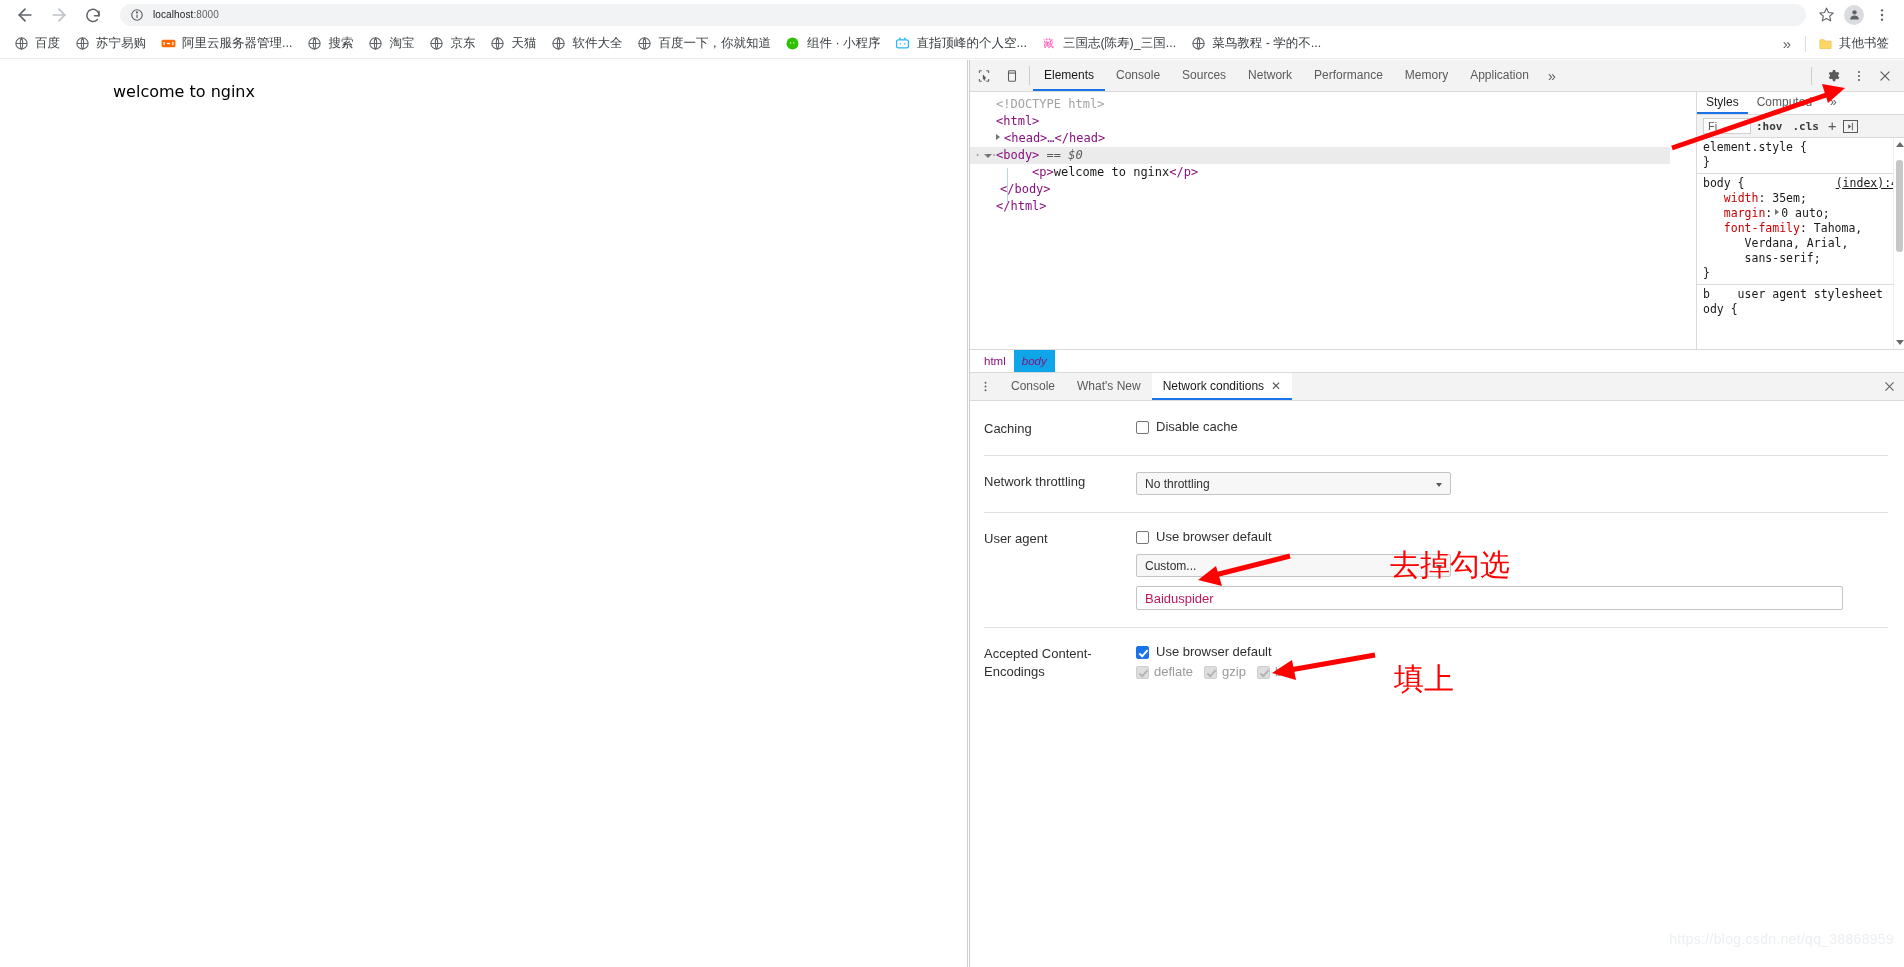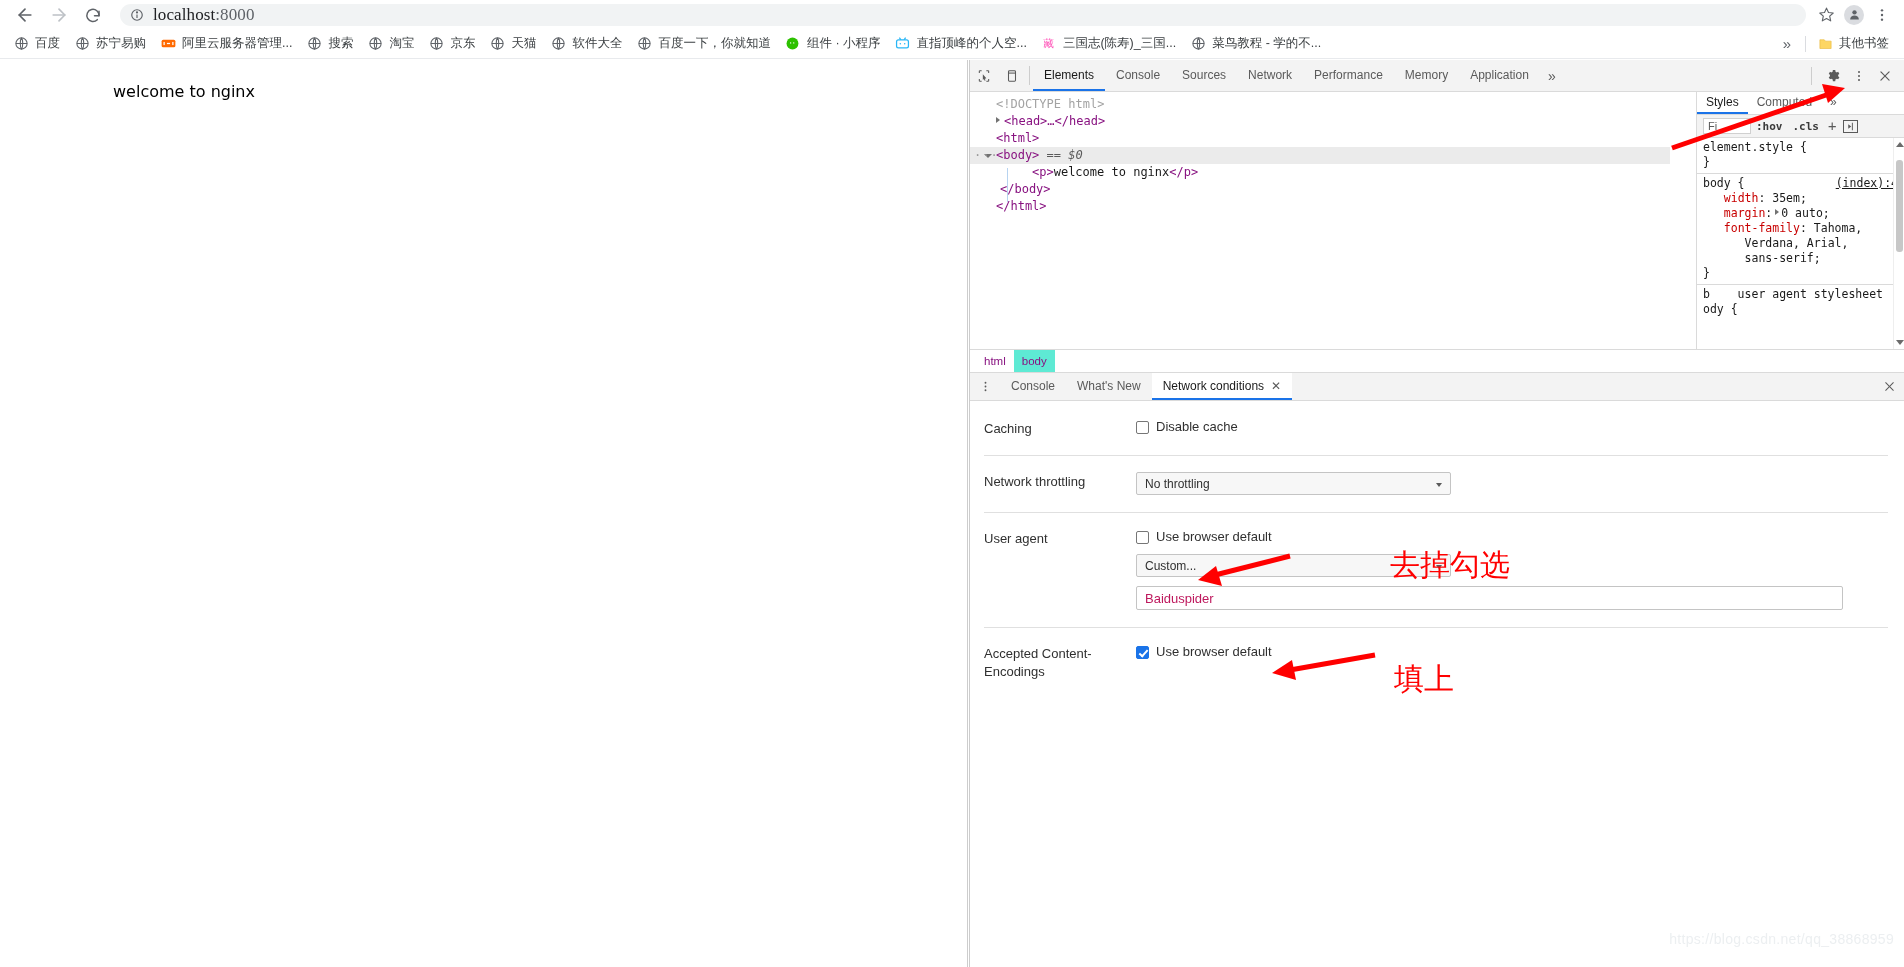--- a/index.html
+++ b/index.html
@@ -41,27 +41,26 @@
     padding:0 10px;
     min-width:0;
   }
   .omnibox .info-icon {
     width:14px; height:14px;
     flex:0 0 auto;
     margin-right:9px;
     color:#5f6368;
   }
   .omnibox .url {
-    font-size:17px;
+    font-size:10px;
     color:#202124;
     white-space:nowrap;
     overflow:hidden;
     text-overflow:ellipsis;
     letter-spacing:.1px;
-    font-family:Liberation Serif, serif;
   }
   .omnibox .url .host { color:#202124; }
   .omnibox .url .rest { color:#5f6368; }
 
   .top-right { display:flex; align-items:center; flex:0 0 auto; }
   .icon-btn {
     width:28px; height:28px;
     display:flex; align-items:center; justify-content:center;
     color:#5f6368;
   }
@@ -346,21 +345,21 @@
     background:#fff;
     border-bottom:1px solid #dadada;
     padding-left:6px;
   }
   .crumb {
     padding:0 8px;
     display:flex;align-items:center;
     font-size:11.5px;
     color:#881280;
   }
-  .crumb.active { background:#5eead4; }
+  .crumb.active { background:#0ea5e9;font-style:italic; }
 
   
   .drawer-tabs {
     height:28px;
     display:flex; align-items:stretch;
     background:#f3f3f3;
     border-bottom:1px solid #dadada;
     position:relative;
   }
   .drawer-kebab {
@@ -765,22 +764,22 @@
           </svg>
       </span>
     </div>
   </div>
 
   <div class="dt-main">
 
     <div class="dom-pane">
       <div class="guide" style="top:76px;height:34px;"></div>
       <div class="dom-line indent1"><span class="cmt">&lt;!DOCTYPE html&gt;</span></div>
+      <div class="dom-line indent1"><span class="tag">&lt;html&gt;</span></div>
       <div class="dom-line indent1"><span class="tri"></span><span class="tag">&lt;head&gt;…&lt;/head&gt;</span></div>
-      <div class="dom-line indent1"><span class="tag">&lt;html&gt;</span></div>
       <div class="dom-line selected" style="padding-left:14px;"><span class="dots3" style="left:4px;top:0;">···</span><span class="tri open"></span><span class="tag">&lt;body&gt;</span><span class="dollar"> <span>== $0</span></span></div>
       <div class="dom-line indent3"><span class="tag">&lt;p&gt;</span><span class="txt">welcome to nginx</span><span class="tag">&lt;/p&gt;</span></div>
       <div class="dom-line indent1" style="padding-left:30px;"><span class="tag">&lt;/body&gt;</span></div>
       <div class="dom-line indent1"><span class="tag">&lt;/html&gt;</span></div>
     </div>
 
     <div class="styles-pane">
       <div class="styles-tabs" id="styles-tabs">
           <div class="styles-tab active">Styles</div>
           <div class="styles-tab">Computed</div>
@@ -902,20 +901,34 @@
     <div class="nc-row">
       <div class="nc-label">
         <div>Accepted Content-</div>
         <div>Encodings</div>
       </div>
       <div class="nc-field">
         <label class="cbrow">
           <span class="cb checked"></span>
           <span class="cb-label">Use browser default</span>
         </label>
+        <div class="enc-sub" id="enc-options">
+            <label class="cbrow" style="margin-right: 0px;">
+              <span class="cb checked disabled"></span>
+              <span class="cb-label dim">deflate</span>
+            </label>
+            <label class="cbrow" style="margin-right: 0px;">
+              <span class="cb checked disabled"></span>
+              <span class="cb-label dim">gzip</span>
+            </label>
+            <label class="cbrow" style="margin-right: 0px;">
+              <span class="cb checked disabled"></span>
+              <span class="cb-label dim">br</span>
+            </label>
+          </div>
       </div>
     </div>
   </div>
 </div>
 
 <div class="anno-layer">
   <svg width="1904" height="967" style="position:absolute;left:0;top:0;">
 
     <g>
       <line x1="1672" y1="148" x2="1832" y2="93" stroke="#ff0000" stroke-width="5"></line>

